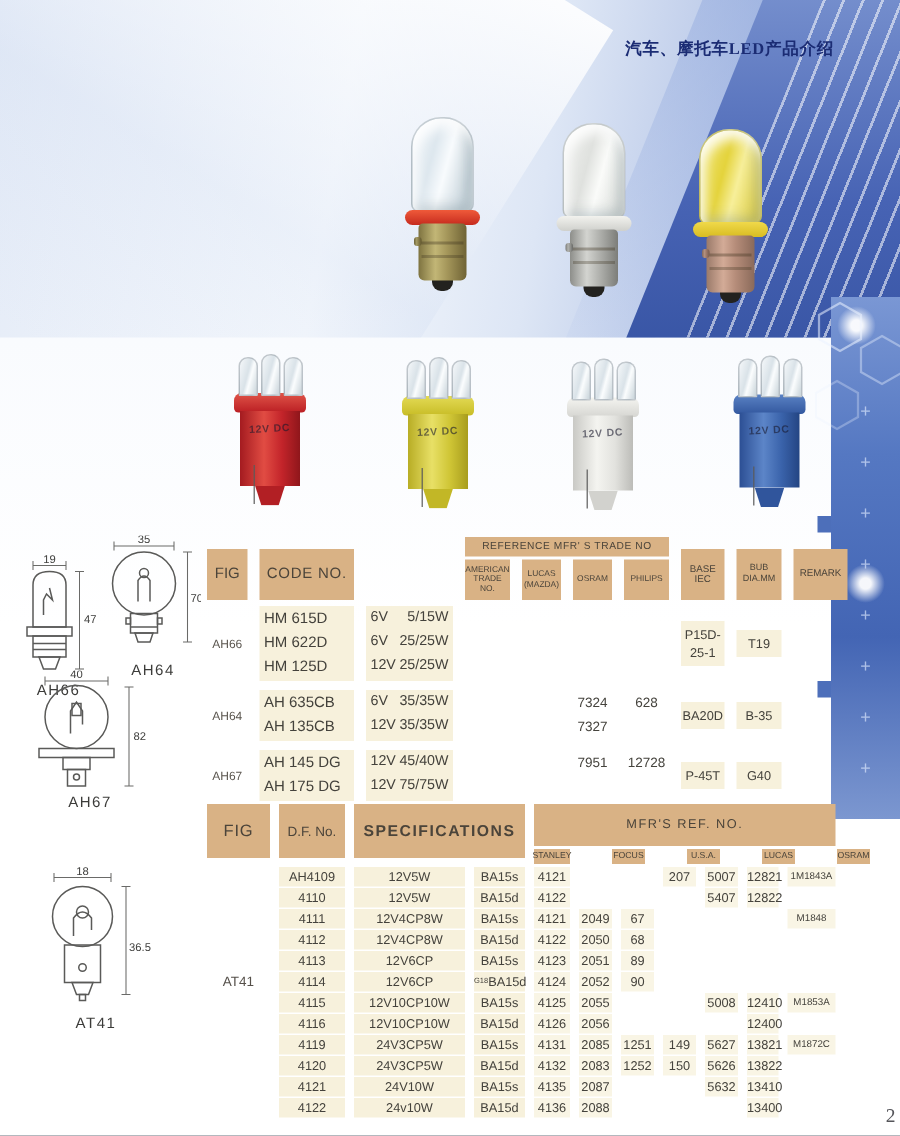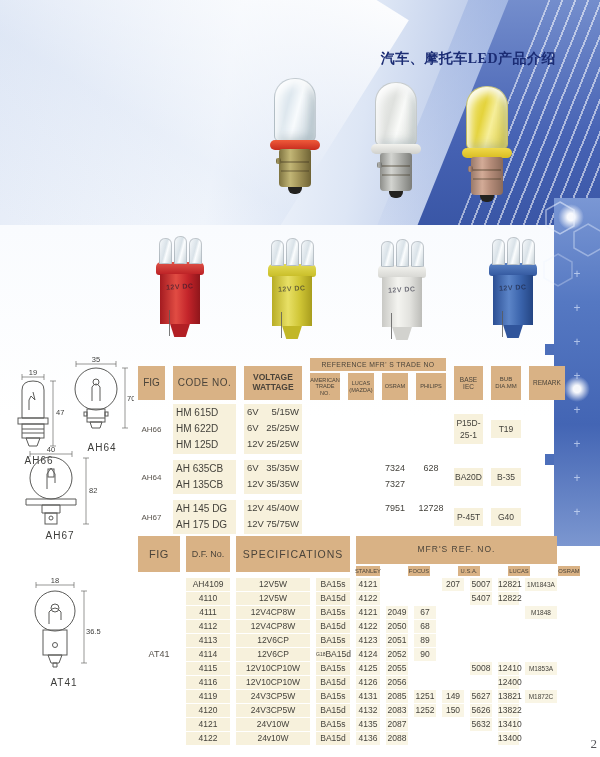--- a/index.html
+++ b/index.html
@@ -26,21 +26,21 @@
   .right-band .tab1{top:146px}.right-band .tab2{top:256px}
   .right-band .glow{position:absolute;width:26px;height:26px;border-radius:50%;
           background:radial-gradient(circle,rgba(255,255,255,.95) 0 20%,rgba(255,255,255,0) 70%);}
   .plus-col{position:absolute;left:0;top:70px;width:100%;display:flex;flex-direction:column;align-items:center;gap:22px;
           color:rgba(225,235,255,.65);font-size:12px;line-height:1;}
   .hexes{position:absolute;left:-14px;top:-14px;}
 
   
   .title{position:absolute;right:44px;top:26px;text-align:center;color:#1b2c74;
          font-family:"Liberation Serif",serif;font-weight:bold;line-height:1.35;}
-  .title .cn{font-size:14px;letter-spacing:.5px;margin-top:24px;}
+  .title .cn{font-size:11px;letter-spacing:.5px;}
   .title .en{font-size:12.5px;letter-spacing:.5px;}
 
   
   .bay{position:absolute;width:50px;height:118px;}
   .bay:nth-child(1){left:270px;top:78px;}
   .bay:nth-child(2){left:371px;top:82px;}
   .bay:nth-child(3){left:462px;top:86px;}
   .bay .dome{width:40px;height:62px;margin:0 auto;border-radius:20px 20px 6px 6px;
       background:linear-gradient(105deg,#f4f8fb 0%,#dde7ee 35%,#f8fbfd 55%,#cbd7de 85%);
       box-shadow:inset 3px 6px 8px rgba(255,255,255,.9), inset -4px -4px 8px rgba(120,140,150,.35);
@@ -125,21 +125,21 @@
   .numcol div{line-height:16px;font-size:9px;text-align:center;color:#45433d;}
   .basecol{display:flex;align-items:center;justify-content:center;}
   .basecol .cbox{width:100%;text-align:center;font-size:8.5px;line-height:12px;padding:3px 0;}
 
   .t2-grid{display:grid;grid-template-columns:42px 44px 74px 34px 24px 22px 22px 22px 22px 21px 32px;column-gap:6px;}
   .tbl2{position:absolute;left:138px;top:536px;width:445px;}
   .t2-head{height:36px;}
   .t2-head .one{height:36px;}
   .t2-head .fig-h{font-size:11px;letter-spacing:.5px;}
   .t2-head .df-h{font-size:9px;}
-  .t2-head .spec-h{grid-column:3 / span 2;font-size:10.5px;letter-spacing:1px;}
+  .t2-head .spec-h{grid-column:3 / span 2;font-size:10.5px;letter-spacing:1px;font-weight:bold;}
   .mfrwrap{grid-column:5 / span 7;display:flex;flex-direction:column;gap:2px;}
   .mfrband{height:28px;font-size:8.5px;letter-spacing:1px;}
   .mfrsubs{display:grid;grid-template-columns:24px 22px 22px 22px 22px 21px 32px;column-gap:6px;flex:1;gap:28px;}
   .mfrsubs .hbox{font-size:5.8px;}
   .mfrsubs .cns-h{font-size:8.5px;}
   .t2-body{margin-top:5px;display:flex;flex-direction:column;}
   .t2-row{height:14px;align-items:center;}
   .t2-row .cbox{height:13px;line-height:13px;text-align:center;font-size:8.5px;white-space:nowrap;}
   .t2-num{height:13px;line-height:13px;text-align:center;font-size:8.5px;color:#45433d;}
   .t2-num:not(:empty){background:rgba(247,241,220,.75);}
@@ -342,21 +342,20 @@
         <line class="dim" x1="59" y1="87" x2="65" y2="87"></line>
       <text x="64" y="58" text-anchor="start">36.5</text>
     </svg>
     <div class="cap">AT41</div>
   </div>
 
   <div class="tbl1">
     <div class="t1-grid t1-head">
       <div class="hbox one fig-h">FIG</div>
       <div class="hbox one code-h">CODE NO.</div>
-      <div class="hbox one volt-h">VOLTAGE WATTAGE</div>
       <div class="refwrap">
         <div class="hbox refband">REFERENCE MFR' S TRADE NO</div>
         <div class="refsubs">
           <div class="hbox">AMERICAN TRADE NO.</div>
           <div class="hbox">LUCAS (MAZDA)</div>
           <div class="hbox">OSRAM</div>
           <div class="hbox">PHILIPS</div>
         </div>
       </div>
       <div class="hbox one" style="font-size:6.5px">BASE IEC</div>

